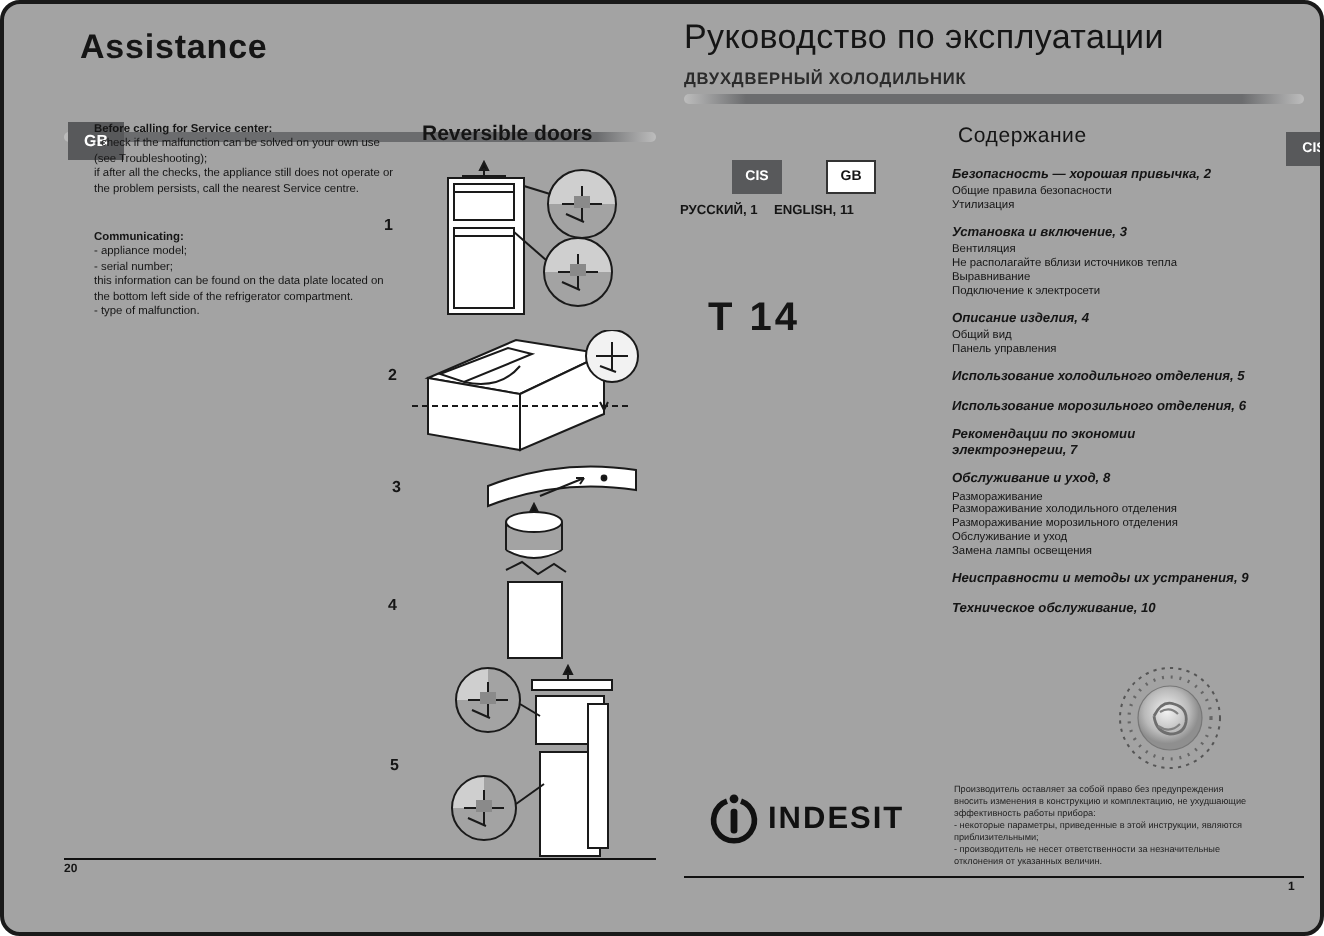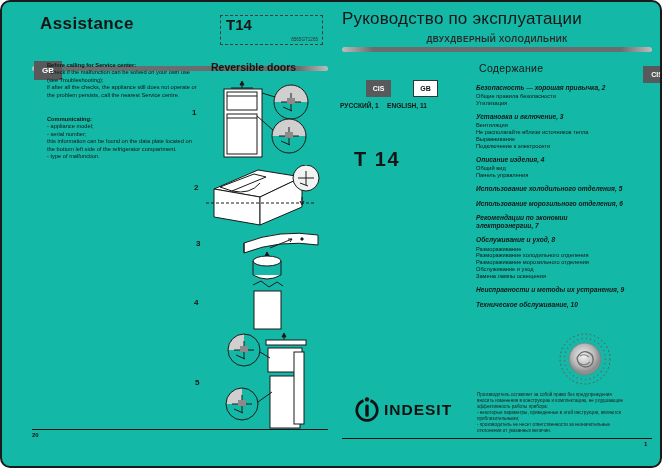--- a/index.html
+++ b/index.html
@@ -1,17 +1,17 @@
 <!DOCTYPE html>
 <html><head>
 <meta charset="utf-8">
 <style>
   html,body{margin:0;padding:0;background:#fff;}
   .canvas{
-    position:relative;width:662px;height:468px;background:#14b8a6;
+    position:relative;width:662px;height:468px;background:#a3a3a3;
     font-family:"Liberation Sans",sans-serif;color:#151515;
     border:2px solid #1a1a1a;border-radius:10px;box-sizing:border-box;overflow:hidden;
   }
   .abs{position:absolute;}
   .preline{white-space:pre-line;}
   
   .assist-title{left:38px;top:12px;font-size:17px;font-weight:bold;letter-spacing:.4px;}
   .model-box{left:218px;top:13px;width:103px;height:30px;border:1.6px dashed #3a3a3a;box-sizing:border-box;}
   .model-box .model{position:absolute;left:5px;top:0px;font-size:15px;font-weight:bold;}
   .model-box .code{position:absolute;right:4px;bottom:2px;font-size:4.6px;color:#333;}
@@ -27,21 +27,21 @@
   .gb-mid{left:387px;top:78px;width:25px;height:17px;font-size:7px;}
   .cis-right{left:617px;top:64px;width:28px;height:17px;font-size:7px;}
   
   .assist-text{left:45px;top:60px;width:153px;font-size:5.7px;line-height:1.3;}
   .assist-text .ptitle{font-weight:bold;}
   .assist-text .pgap{height:17px;}
   .rev-title{left:209px;top:59px;font-size:10.5px;font-weight:bold;}
   .step-num{font-size:8px;font-weight:bold;}
   
   .ru-title{left:340px;top:7px;font-size:17px;font-weight:normal;letter-spacing:.2px;}
-  .ru-subtitle{left:340px;top:32px;width:310px;text-align:center;font-size:8.3px;font-weight:bold;color:#2b2b2b;letter-spacing:.4px;}
+  .ru-subtitle{left:340px;top:32px;width:310px;text-align:left;font-size:8.3px;font-weight:bold;color:#2b2b2b;letter-spacing:.4px;}
   .lang-label{font-size:6.6px;font-weight:bold;}
   .ru-label{left:338px;top:100px;}
   .en-label{left:385px;top:100px;}
   .model-big{left:352px;top:146px;font-size:20px;font-weight:bold;letter-spacing:1.5px;}
   .contents-title{left:477px;top:60px;font-size:10.5px;font-weight:normal;letter-spacing:.3px;}
   .toc{left:474px;top:82px;width:176px;}
   .toc-section{margin-bottom:6px;}
   .toc-title{font-size:6.6px;font-weight:bold;font-style:italic;line-height:1.25;margin-bottom:1px;white-space:pre-line;}
   .toc-item{font-size:5.7px;line-height:1.22;}
   
@@ -56,24 +56,20 @@
   .disclaimer{left:475px;top:390px;width:147px;font-size:4.6px;line-height:1.32;color:#222;}
   svg.line{stroke:#1a1a1a;fill:none;stroke-width:1;}
 </style>
 </head>
 <body>
 
 <div class="canvas">
 
   <div class="abs assist-title">Assistance</div>
 
-  <div class="abs model-box">
-    <span class="model">T14</span>
-    <span class="code">8565GT1265</span>
-  </div>
 
   <div class="abs graybar bar-left"></div>
 
   <div class="abs badge dark gb-left">GB</div>
 
   <div class="abs assist-text">
     <div class="ptitle">Before calling for Service center:</div>
     <div class="preline">- check if the malfunction can be solved on your own use (see Troubleshooting);
 if after all the checks, the appliance still does not operate or the problem persists, call the nearest Service centre.</div>
     <div class="pgap"></div>

